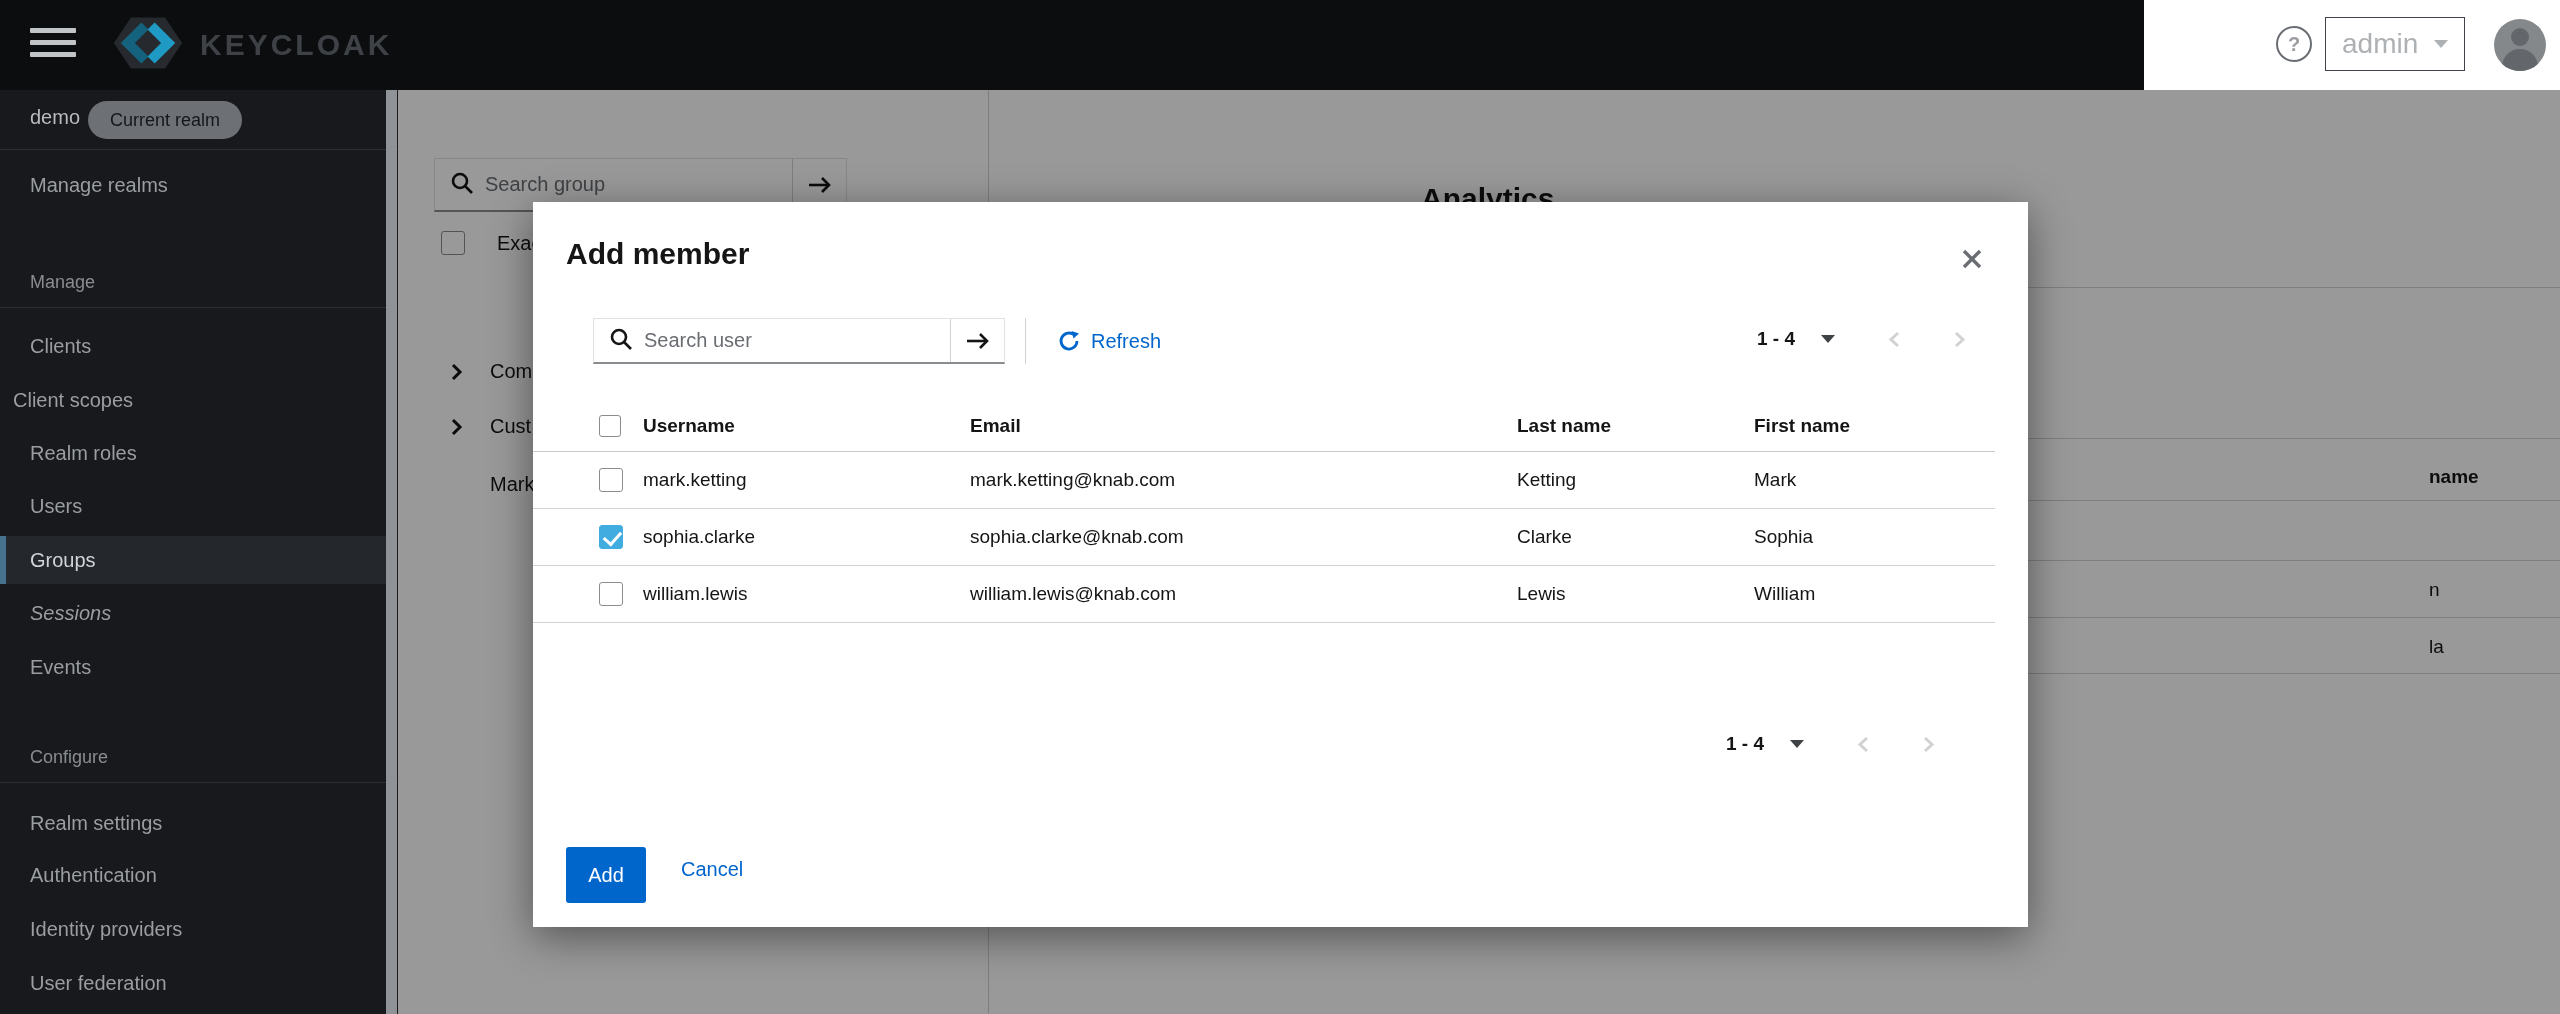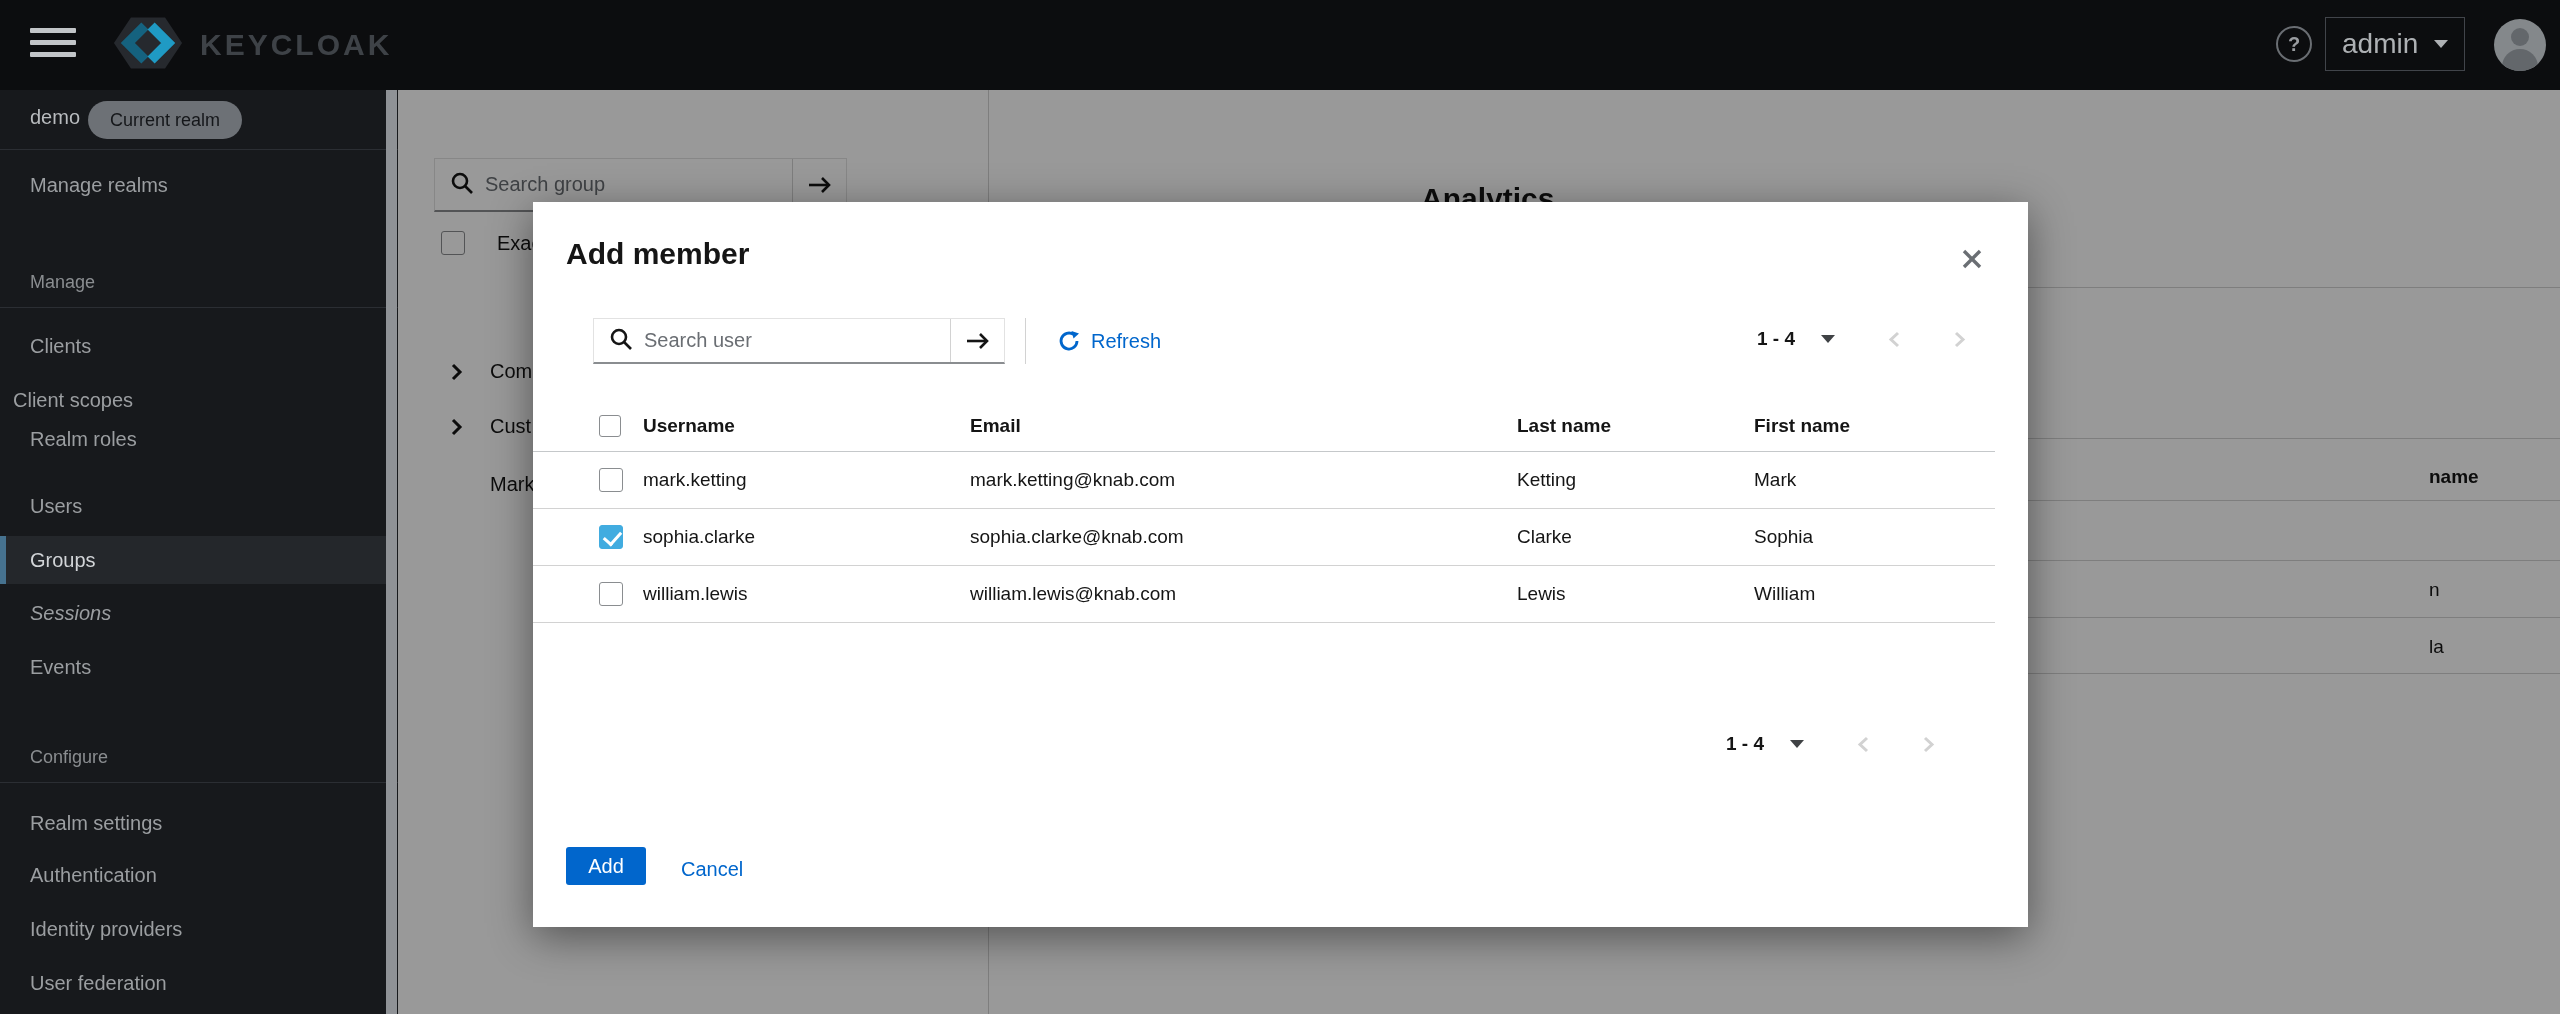--- a/index.html
+++ b/index.html
@@ -1,20 +1,20 @@
 <!DOCTYPE html>
 <html><head>
 <meta charset="utf-8">
 <style>
   * { margin:0; padding:0; box-sizing:border-box; }
   body { font-family:"Liberation Sans","DejaVu Sans",sans-serif; background:#000; }
   .screen { position:relative; width:2560px; height:1014px; overflow:hidden; background:#fff; }
 
   
-  .app-header { position:absolute; left:0; top:0; width:2560px; height:90px; background:#0c0d0f; z-index:30; }
+  .app-header { position:absolute; left:0; top:0; width:2144px; height:90px; background:#0c0d0f; z-index:30; }
   .hamburger { position:absolute; left:30px; top:28px; width:46px; height:34px; cursor:pointer; }
   .hamburger i { display:block; width:46px; height:5px; background:#c2c5c8; margin-bottom:7px; border-radius:1px; }
   .brand { position:absolute; left:100px; top:10px; height:70px; display:flex; align-items:center; }
   .brand-text { font-size:30px; font-weight:700; letter-spacing:3px; color:#3e4247; margin-left:4px; }
   .help-icon { position:absolute; left:2276px; top:26px; width:36px; height:36px; border:2px solid #6a6e73; border-radius:50%;
                color:#9a9da1; font-size:20px; font-weight:700; display:flex; align-items:center; justify-content:center; cursor:pointer; }
   .user-dd { position:absolute; left:2325px; top:17px; width:140px; height:54px; border:1px solid #41444a;
              display:flex; align-items:center; padding:0 16px; cursor:pointer; }
   .user-dd span { color:#aeb1b4; font-size:28px; }
   .caret { width:0; height:0; border-left:7px solid transparent; border-right:7px solid transparent; border-top:8px solid #aeb1b4; margin-left:auto; }
@@ -86,21 +86,21 @@
   .m-divider-v { position:absolute; left:492px; top:116px; width:1px; height:46px; background:#d2d2d2; }
   .refresh { position:absolute; left:524px; top:116px; height:46px; display:flex; align-items:center; gap:10px; cursor:pointer; }
   .refresh span { color:#0066cc; font-size:20px; }
 
   .m-table { position:absolute; left:0; top:198px; width:1462px; }
   .m-row { display:grid; grid-template-columns:110px 327px 547px 237px 1fr; align-items:center; height:57px; border-bottom:1px solid #d2d2d2; }
   .m-row.head { height:52px; border-bottom:1px solid #c5c8ca; font-weight:700; }
   .m-row .cbcell { padding-left:66px; display:flex; }
   .m-row div { font-size:19px; color:#151515; }
 
-  .add-btn { position:absolute; left:33px; top:645px; width:80px; height:38px; background:#0166cc; color:#fff; border:none;
+  .add-btn { position:absolute; left:33px; top:645px; width:80px; height:56px; background:#0166cc; color:#fff; border:none;
              border-radius:3px; font-size:20px; font-family:inherit; cursor:pointer; }
   .cancel-link { position:absolute; left:148px; top:656px; font-size:20px; color:#0066cc; cursor:pointer; }
 </style>
 </head>
 <body>
 
 <div class="screen">
 
   <div class="app-header">
     <div class="hamburger">
@@ -133,21 +133,21 @@
     <div class="realm-row">
       <span class="realm-name">demo</span>
       <span class="realm-badge">Current realm</span>
     </div>
     <div class="manage-realms">Manage realms</div>
 
     <div class="nav-label" style="top:182px;">Manage</div>
     <div class="nav-divider" style="top:217px;"></div>
     <div class="nav-item" style="top:232px;">Clients</div>
     <div class="nav-item" style="top:286px;padding-left:13px;">Client scopes</div>
-    <div class="nav-item" style="top:325px;">Realm roles</div>
+    <div class="nav-item" style="top:339px;">Realm roles</div>
     <div class="nav-item" style="top:392px;">Users</div>
     <div class="nav-item selected" style="top:446px;">Groups</div>
     <div class="nav-item" style="top:499px;font-style:italic;">Sessions</div>
     <div class="nav-item" style="top:553px;">Events</div>
 
     <div class="nav-label" style="top:657px;">Configure</div>
     <div class="nav-divider" style="top:692px;"></div>
     <div class="nav-item" style="top:709px;">Realm settings</div>
     <div class="nav-item" style="top:761px;">Authentication</div>
     <div class="nav-item" style="top:815px;">Identity providers</div>

